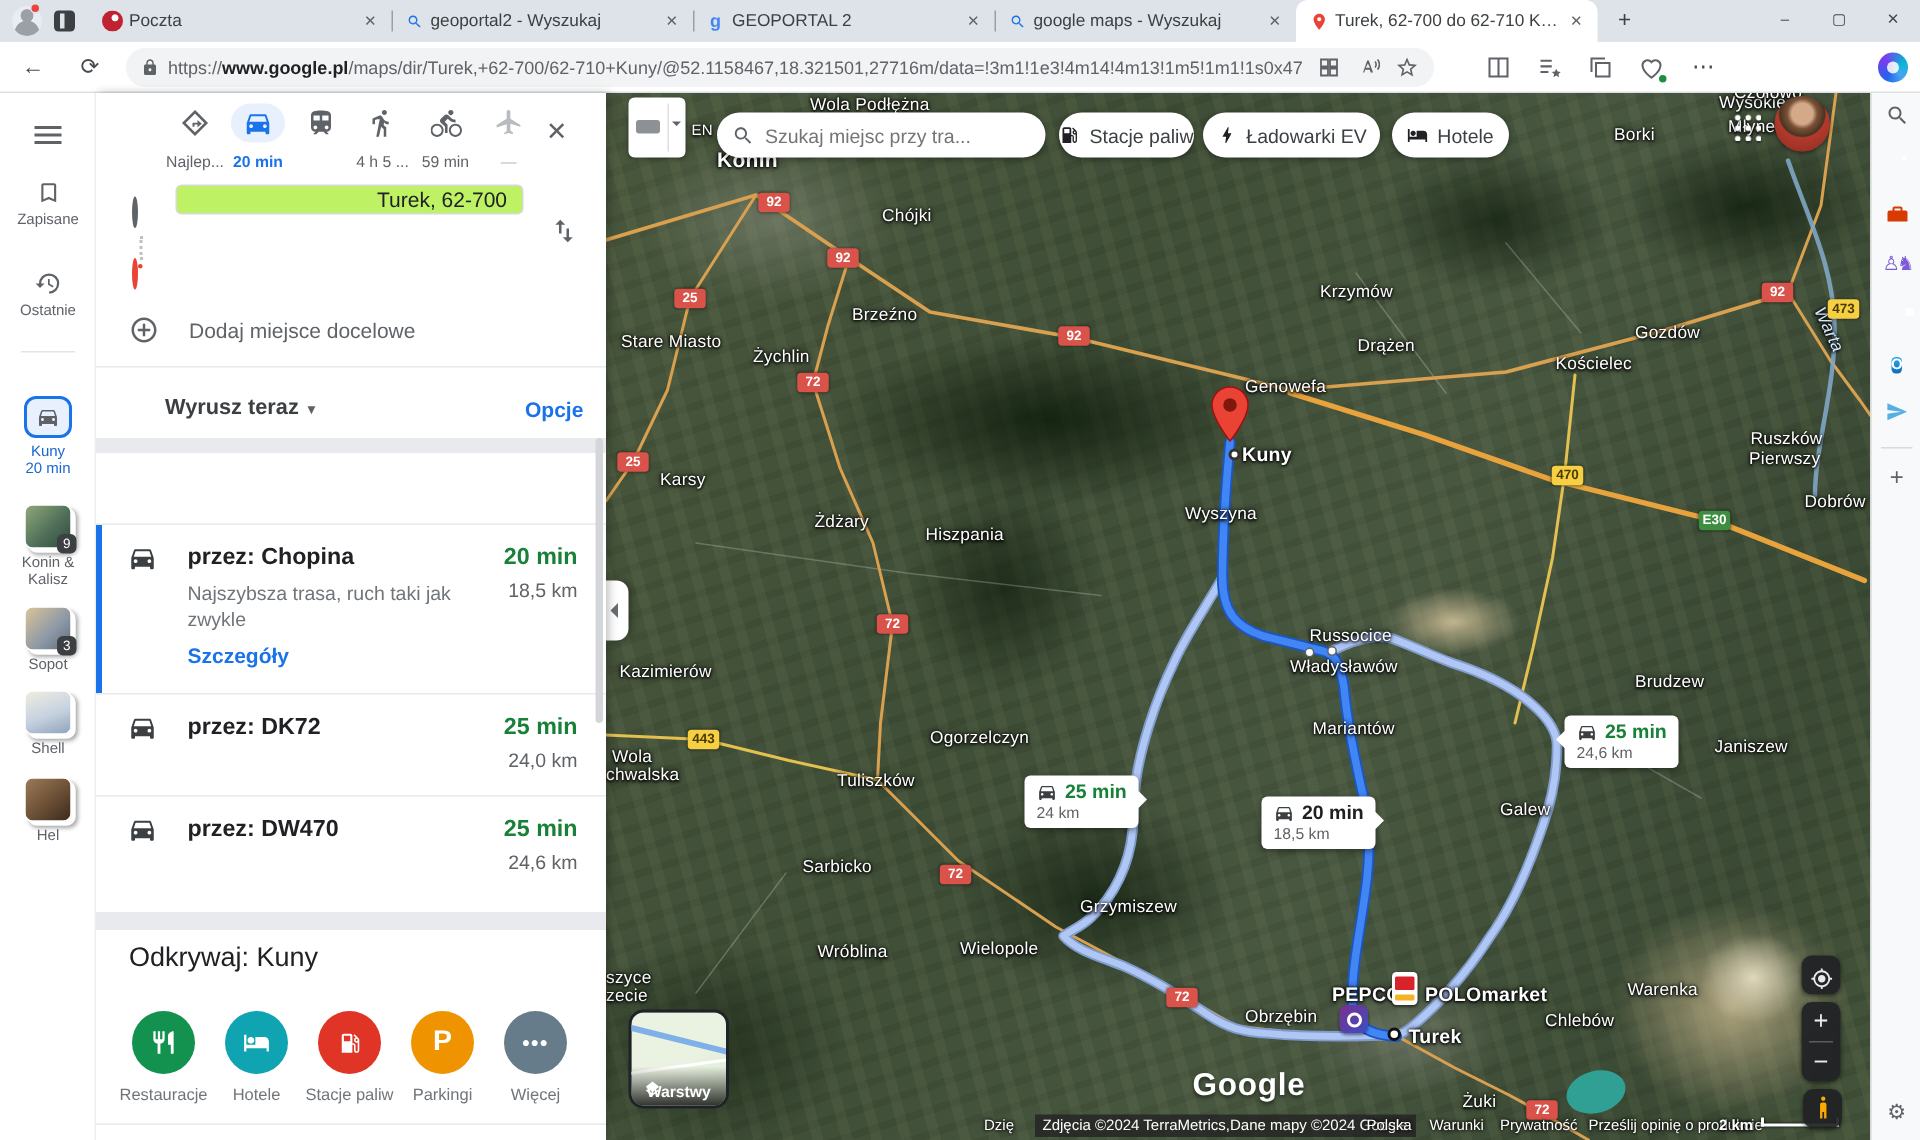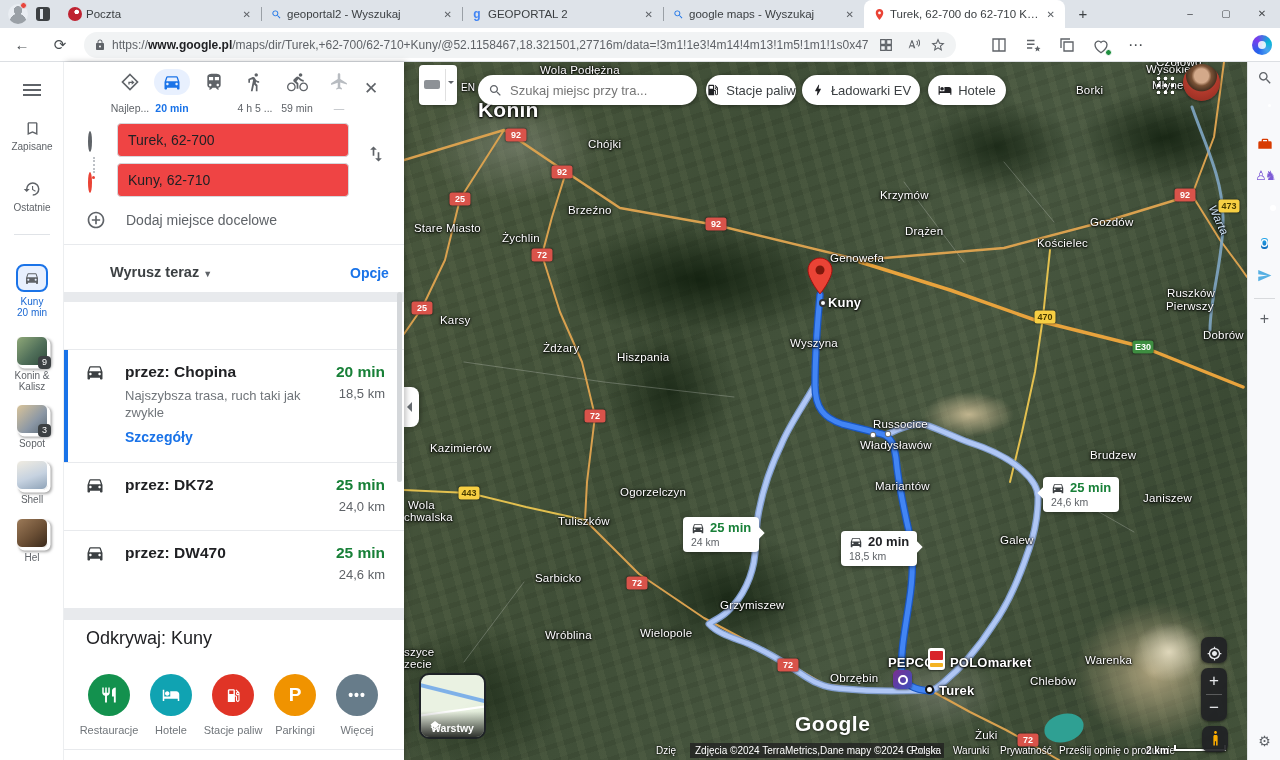--- a/index.html
+++ b/index.html
@@ -71,21 +71,21 @@
   .mode.sel .mpill { position:absolute; left:2px; top:-1px; width:36px; height:26px; border-radius:14px; background:#e8f0fe; }
   .mode.sel .mlabel { color:#1a73e8; font-weight:700; }
   .mode .ic { position:relative; margin-top:2px; }
   .mode.dis { color:#b8bcc1; }
   .panel-close { position:absolute; left:300px; top:16px; font-size:17px; color:#5f6368; }
   .stop-ic { position:absolute; left:24px; }
   .o-circle { width:11px; height:11px; border:2.5px solid #5f6368; border-radius:50%; background:#fff; }
   .d-bull { width:12px; height:12px; border:2.5px solid #ea4335; border-radius:50%; position:relative; }
   .d-bull::after { content:""; position:absolute; left:2px; top:2px; width:3px; height:3px; border-radius:50%; background:#ea4335; }
   .connector { position:absolute; left:29px; top:95px; height:16px; border-left:2px dotted #bdc1c6; }
-  .dir-input { position:absolute; left:53px; width:232px; height:34px; border:1px solid #d5d8dc; border-radius:4px; font-size:14px; color:#202124; padding:0 10px; font-family:inherit; background:#ef4444; }
+  .dir-input { position:absolute; left:53px; width:232px; height:20px; border:1px solid #d5d8dc; border-radius:4px; font-size:14px; color:#202124; padding:0 10px; font-family:inherit; background:#bef264;text-align:right; }
   .swap-btn { position:absolute; left:302px; top:82px; color:#5f6368; }
   .add-dest { position:absolute; left:22px; top:148px; color:#5f6368; font-size:14px; display:flex; align-items:center; gap:20px; }
   .hr { position:absolute; left:0; width:340px; height:1px; background:#e8eaed; }
   .depart { position:absolute; left:46px; top:202px; font-size:14.5px; font-weight:700; color:#3c4043; }
   .caret { font-size:9px; color:#5f6368; }
   .opcje { position:absolute; left:286px; top:203px; font-size:14px; color:#1a73e8; font-weight:700; }
   .grayband { position:absolute; left:0; width:340px; background:#e8eaed; }
   .send-row { position:absolute; left:0; top:248px; width:340px; height:34px; }
   .blue-link { color:#1a73e8; font-size:14px; font-weight:700; }
   .route { position:absolute; left:0; width:340px; }
@@ -449,21 +449,20 @@
           </svg>
         <div class="mlabel">—</div>
       </div>
     </div>
     <div class="panel-close">✕</div>
 
     <span class="stop-ic" style="top:71px"><span class="o-circle"></span></span>
     <input class="dir-input" style="top: 61px;" value="Turek, 62-700">
     <div class="connector"></div>
     <span class="stop-ic" style="top:112px"><span class="d-bull"></span></span>
-    <input class="dir-input" style="top: 101px;" value="Kuny, 62-710">
     <span class="swap-btn"><svg class="ic" width="20" height="20">
           <use href="#i-swap"></use>
         </svg></span>
 
     <div class="add-dest">
       <svg class="ic" width="20" height="20" style="color:#5f6368">
           <use href="#i-addcircle"></use>
         </svg>
       <span>Dodaj miejsce docelowe</span>
     </div>
@@ -695,21 +694,21 @@
       <span class="zdiv"></span>
       <span>−</span>
     </div>
     <div class="mctl" style="left:798px;top:664px;width:26px;height:26px">
       <svg class="ic" width="17" height="17" style="margin-top:4px">
           <use href="#i-pegman"></use>
         </svg>
     </div>
   <span class="maplabel" style="left: 136px; top: 2px;">Wola Podłężna</span>
       <span class="maplabel" style="left: 57px; top: 20px; font-size: 10px;">EN</span>
-      <span class="maplabel" style="left: 74px; top: 36px; font-size: 21px; font-weight: 700;">Konin</span>
+      <span class="maplabel" style="left: 74px; top: 36px; font-size: 14px; font-weight: 700;">Konin</span>
       <span class="maplabel" style="left: 184px; top: 76px;">Chójki</span>
       <span class="maplabel" style="left: 742px; top: 1px;">Wysokie</span>
       <span class="maplabel" style="left: 752px; top: -6px;">Czołowo</span>
       <span class="maplabel" style="left: 748px; top: 17px;">Młynek</span>
       <span class="maplabel" style="left: 672px; top: 22px;">Borki</span>
       <span class="maplabel" style="left: 476px; top: 127px;">Krzymów</span>
       <span class="maplabel" style="left: 164px; top: 142px;">Brzeźno</span>
       <span class="maplabel" style="left: 501px; top: 163px;">Drążen</span>
       <span class="maplabel" style="left: 426px; top: 190px;">Genowefa</span>
       <span class="maplabel" style="left: 686px; top: 154px;">Gozdów</span>
@@ -719,21 +718,21 @@
       <span class="maplabel" style="left: 763px; top: 225px;">Ruszków</span>
       <span class="maplabel" style="left: 762px; top: 238px;">Pierwszy</span>
       <span class="maplabel" style="left: 799px; top: 267px;">Dobrów</span>
       <span class="maplabel" style="left: 799px; top: 152px; color: rgb(213, 232, 251); font-style: italic; transform: rotate(65deg);">Warta</span>
       <span class="maplabel" style="left: 36px; top: 252px;">Karsy</span>
       <span class="maplabel" style="left: 139px; top: 280px;">Żdżary</span>
       <span class="maplabel" style="left: 181px; top: 289px; margin-left: 32px;">Hiszpania</span>
       <span class="maplabel" style="left: 386px; top: 275px;">Wyszyna</span>
       <span class="maplabel" style="left: 469px; top: 356px;">Russocice</span>
       <span class="maplabel" style="left: 456px; top: 377px;">Władysławów</span>
-      <span class="maplabel" style="left: 26px; top: 380px;">Kazimierów</span>
+      <span class="maplabel" style="left: 9px; top: 380px;">Kazimierów</span>
       <span class="maplabel" style="left: 471px; top: 418px;">Mariantów</span>
       <span class="maplabel" style="left: 686px; top: 387px;">Brudzew</span>
       <span class="maplabel" style="left: 739px; top: 430px;">Janiszew</span>
       <span class="maplabel" style="left: 216px; top: 424px;">Ogorzelczyn</span>
       <span class="maplabel" style="left: 154px; top: 453px;">Tuliszków</span>
       <span class="maplabel" style="left: 596px; top: 472px;">Galew</span>
       <span class="maplabel" style="left: 4px; top: 437px;">Wola</span>
       <span class="maplabel" style="left: 0px; top: 449px;">chwalska</span>
       <span class="maplabel" style="left: 131px; top: 510px;">Sarbicko</span>
       <span class="maplabel" style="left: 288px; top: 537px; padding-left: 28px;">Grzymiszew</span>

